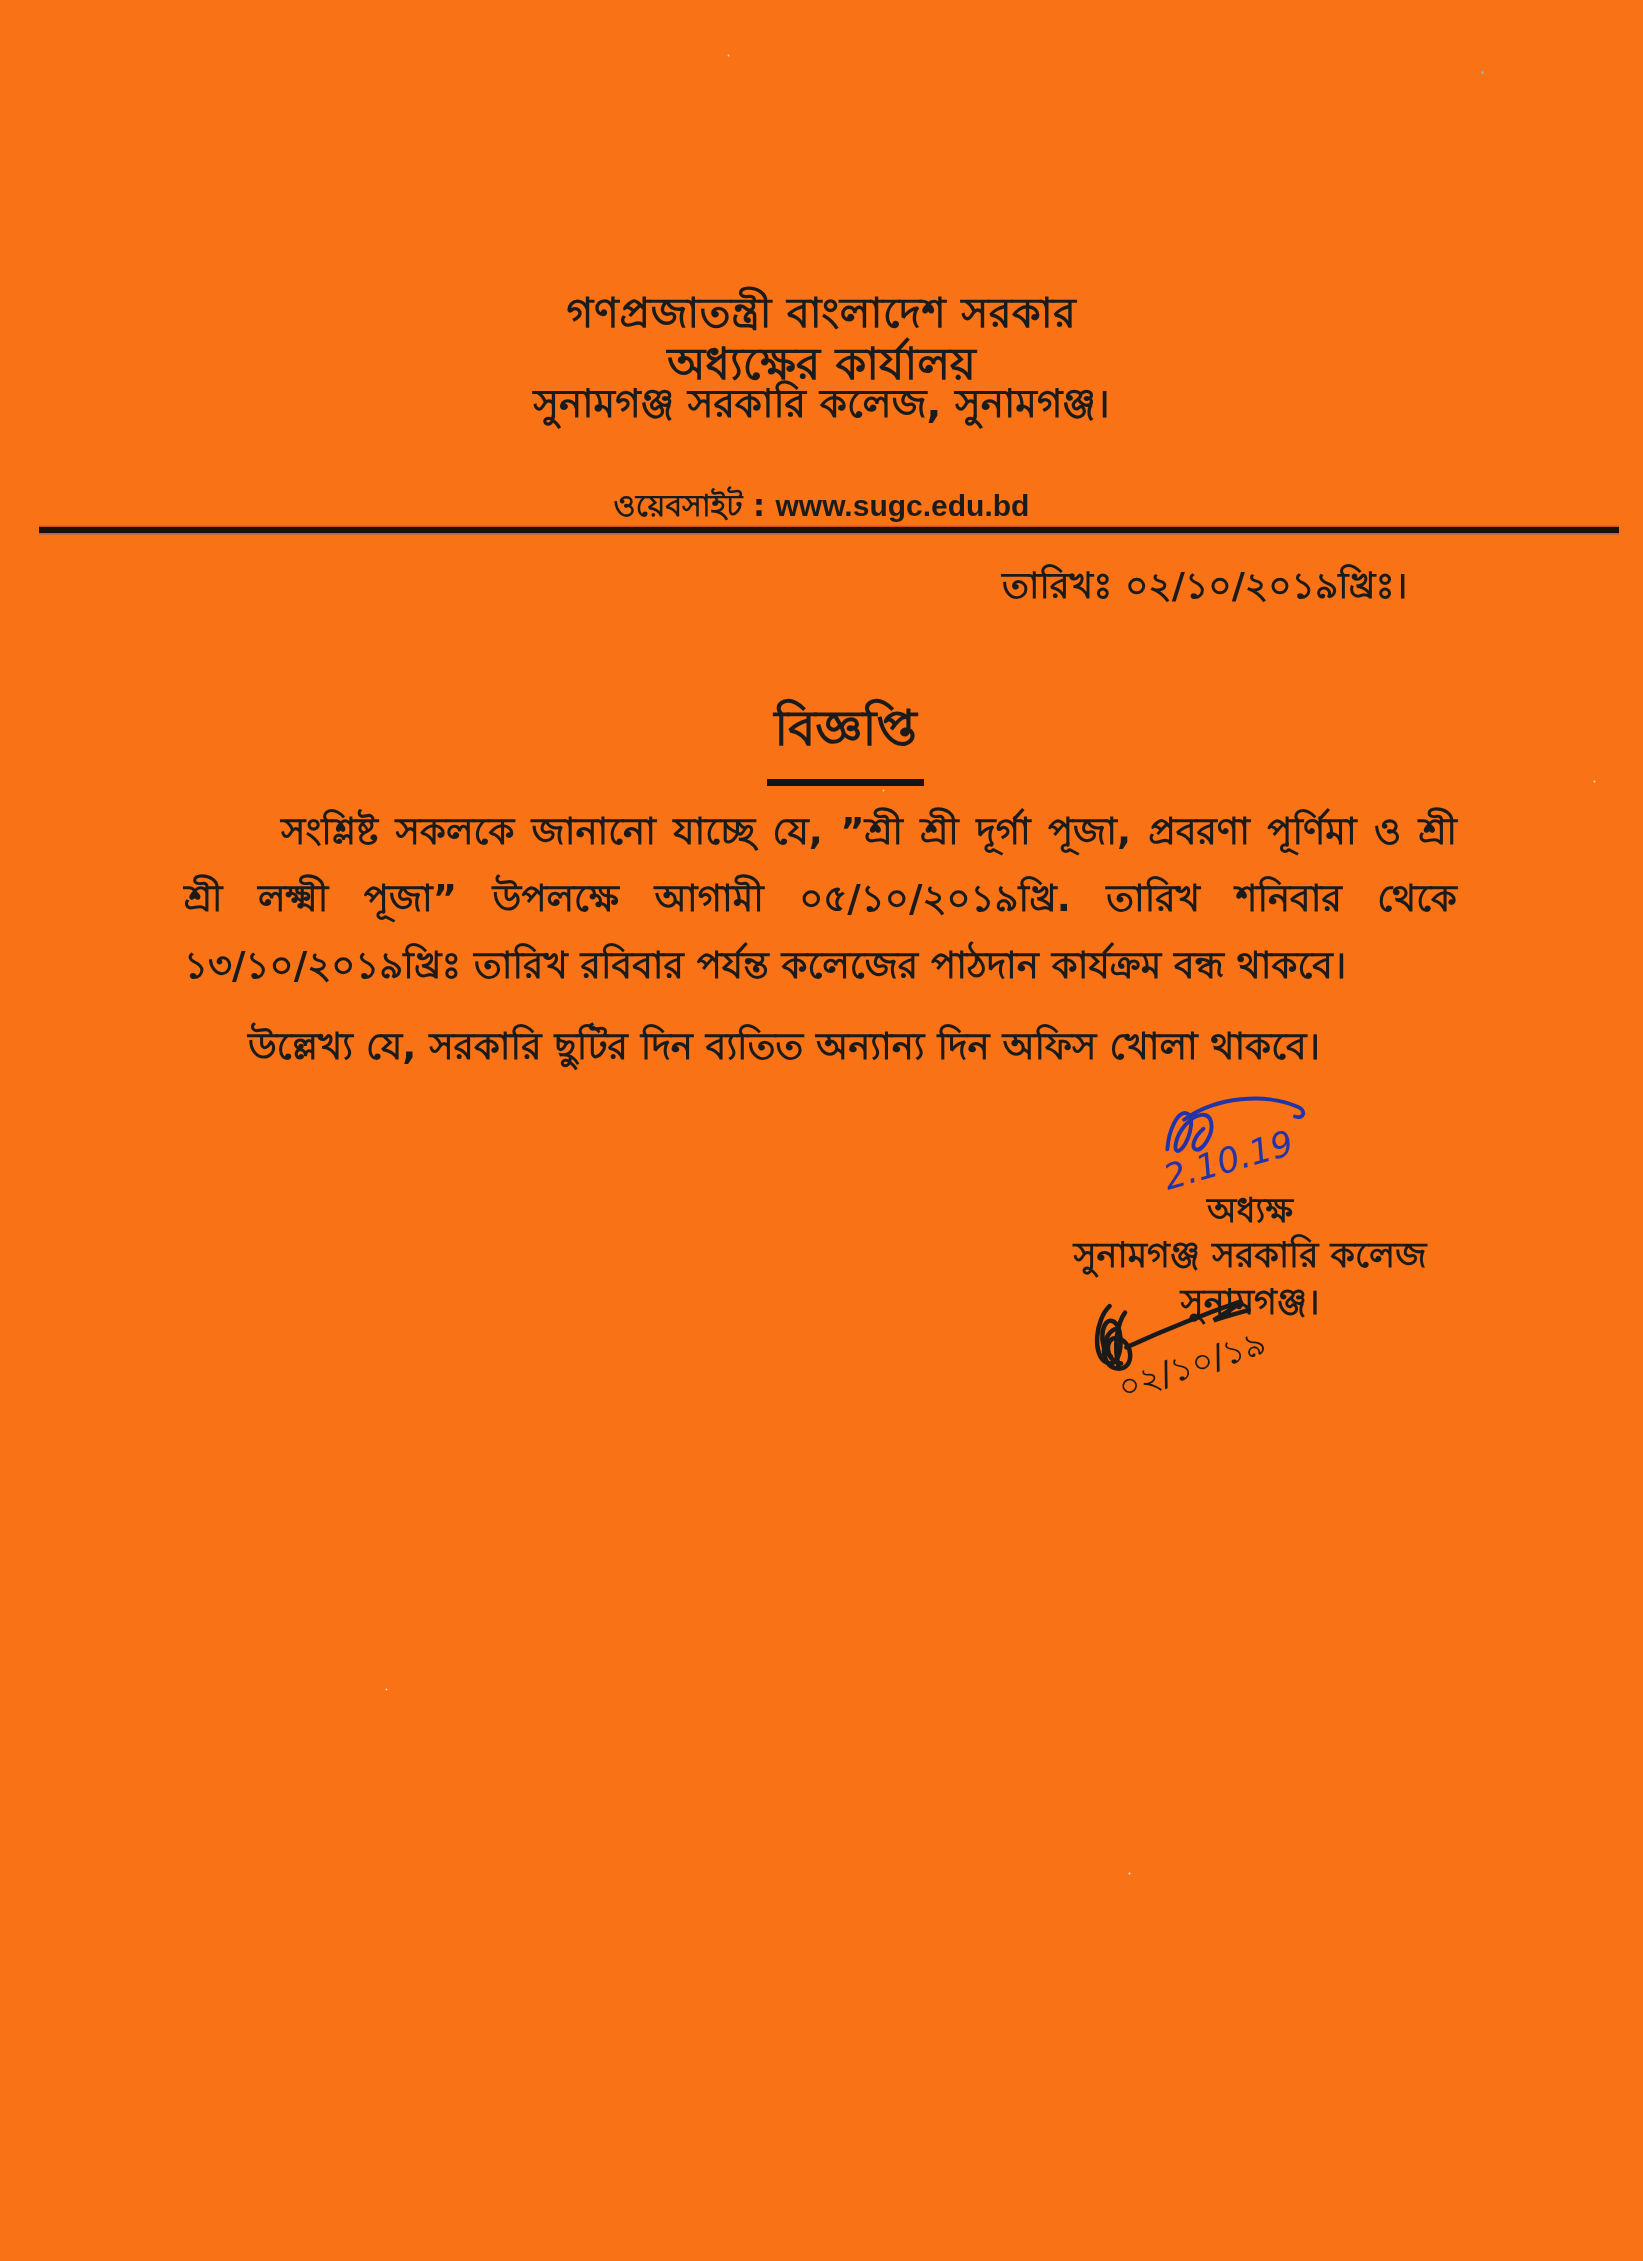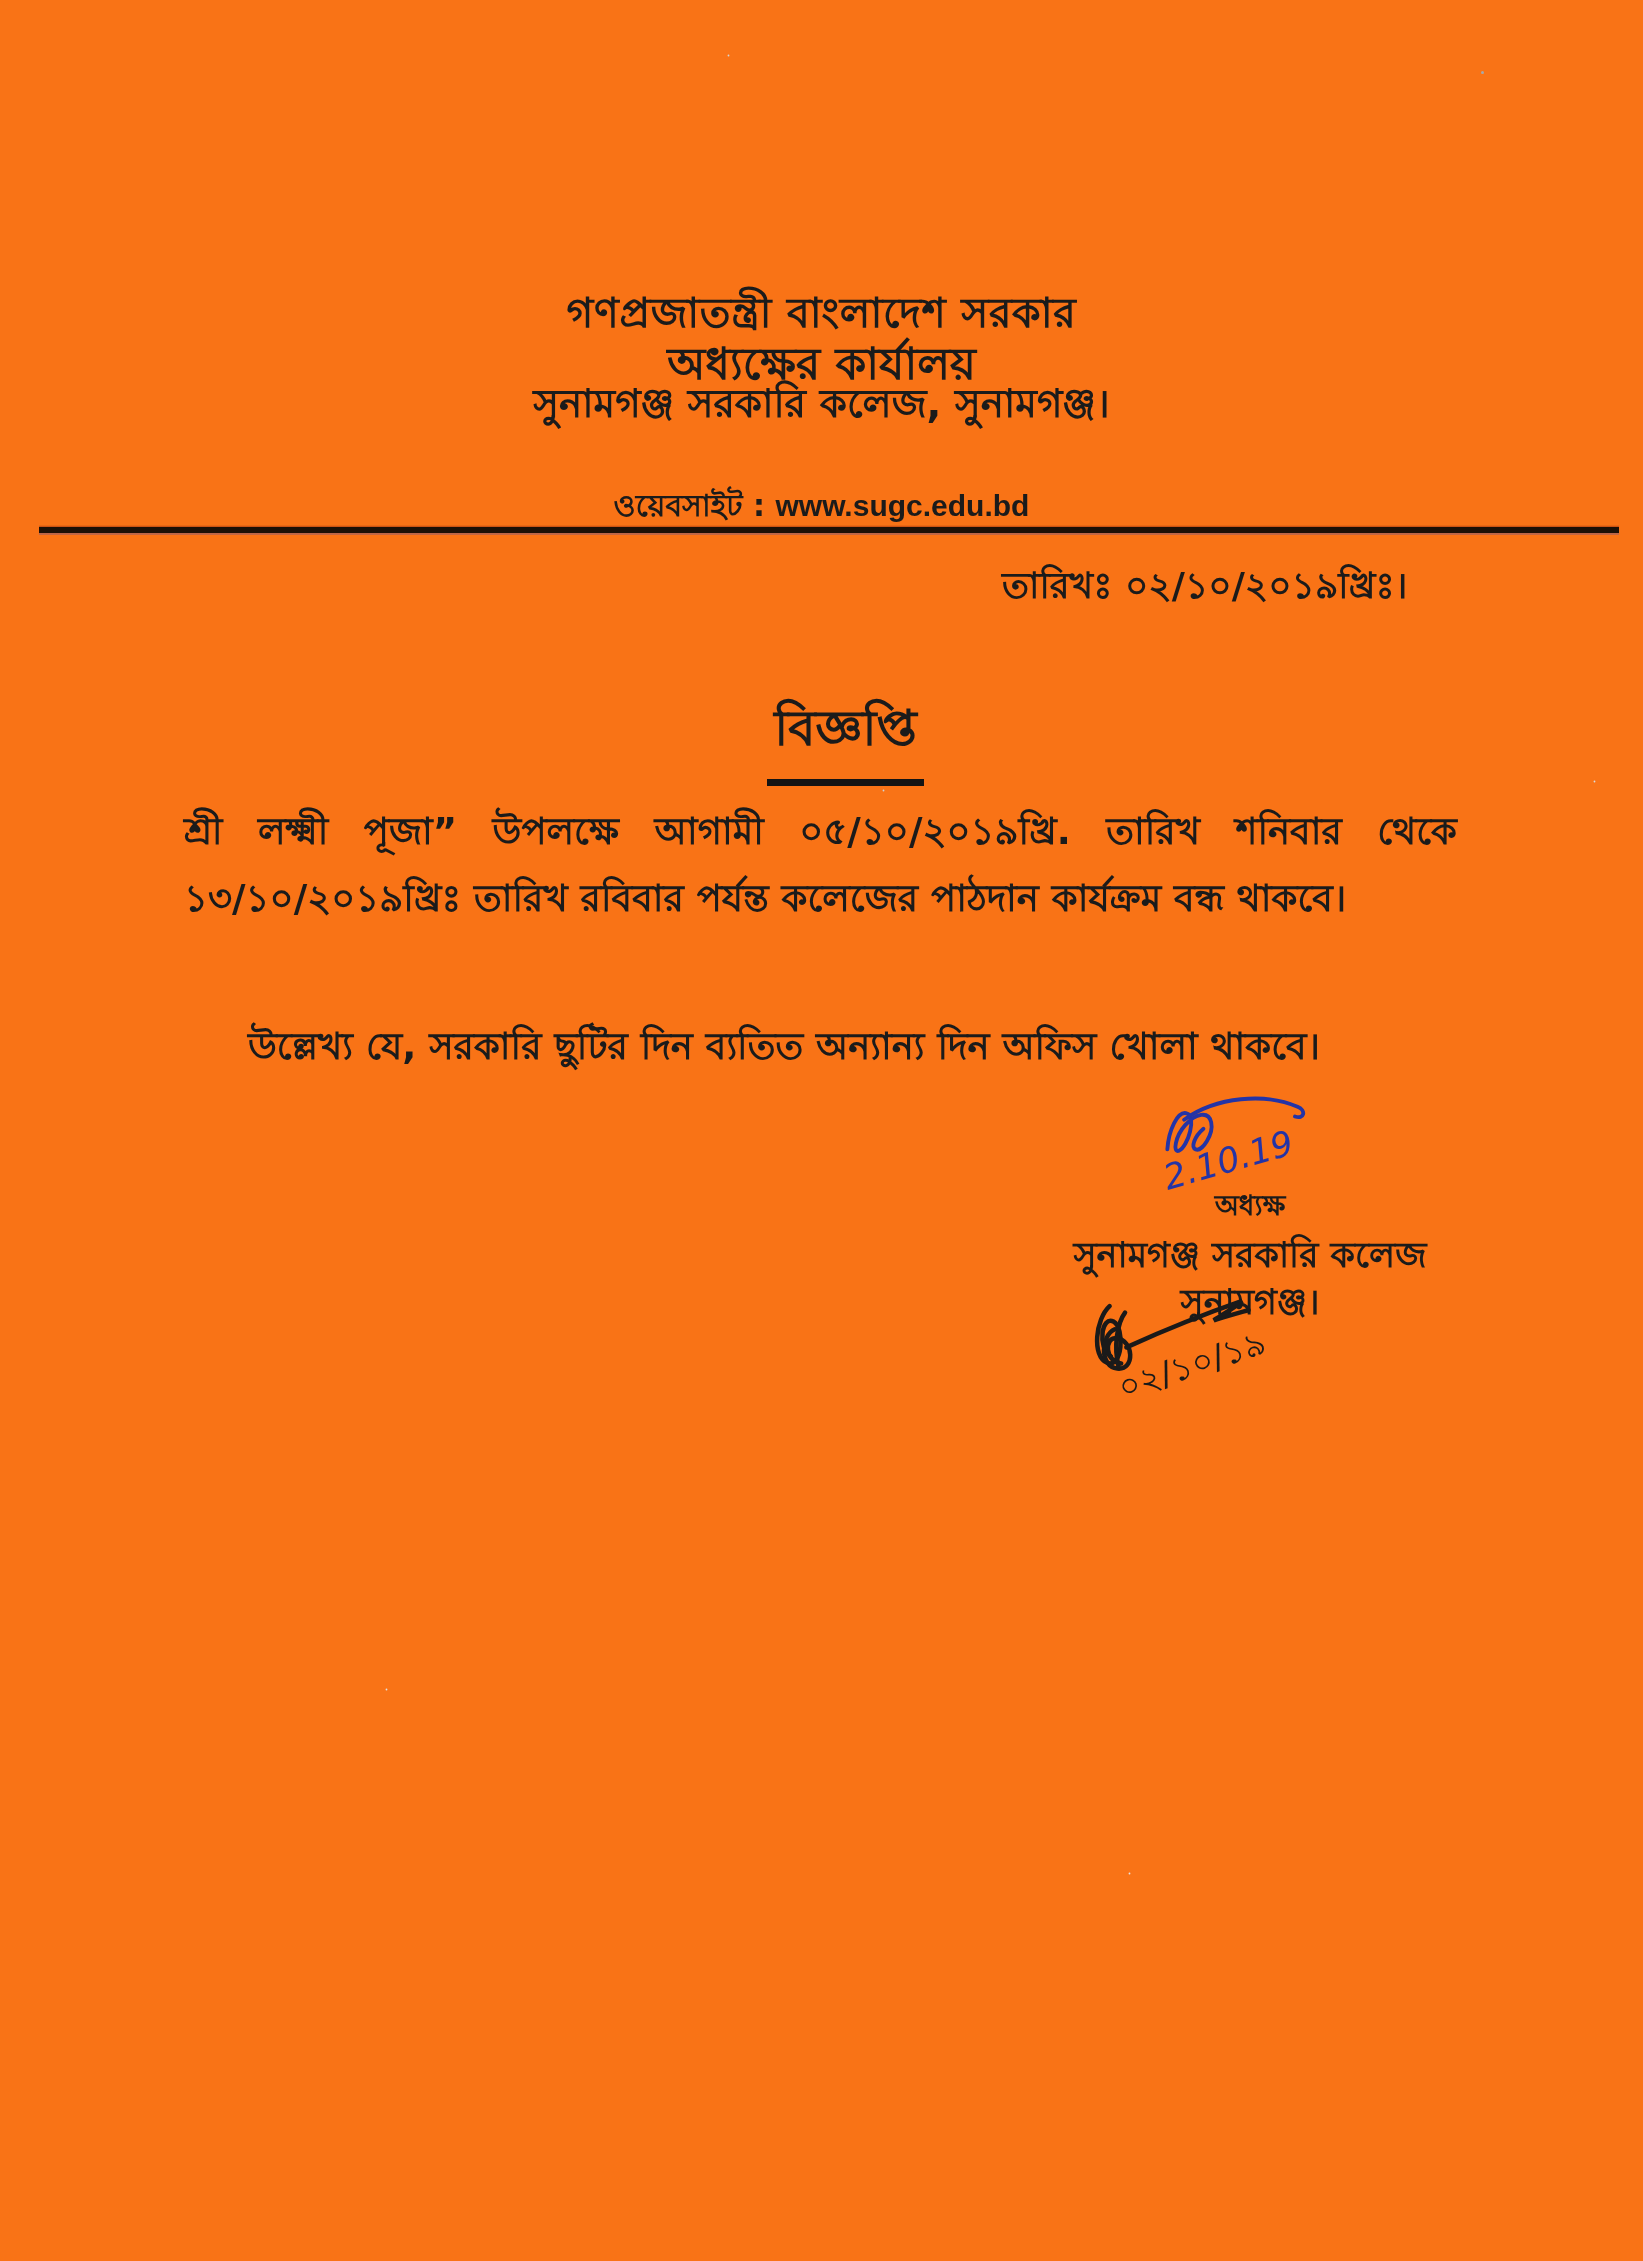--- a/index.html
+++ b/index.html
@@ -47,21 +47,21 @@
   }
   .body-line.first{padding-left:97px;}
   .body-line.last{text-align-last:left;}
   .p1{top:798px;}
   .note-block{
     top:1013px;left:184px;width:1273px;
     font-size:37px;font-weight:600;line-height:67px;
     text-indent:64px;
   }
   .sig-text-block{left:1044px;width:412px;text-align:center;font-weight:700;}
-  .sig-desig{top:1184px;font-size:28px;}
+  .sig-desig{top:1184px;font-size:34px;}
   .sig-org{top:1228px;font-size:35px;}
   .sig-place{top:1275px;font-size:35px;}
   .sig-blue{left:1148px;top:1086px;width:187px;height:110px;}
   .sig-black{left:1080px;top:1284px;width:222px;height:126px;}
   .specks{
     left:0;top:0;width:3.2px;height:3.2px;border-radius:50%;
     background:transparent;
     box-shadow:
       1481px 71px 0 0 #a8a8a8,
       727px 54px 0 -0.6px #d6d6d6,
@@ -87,20 +87,21 @@
 
   <div class="abs rule"></div>
 
   <div class="abs bn date-line">তারিখঃ ০২/১০/২০১৯খ্রিঃ।</div>
 
   <div class="abs title-wrap">
     <span class="bn title-span">বিজ্ঞপ্তি</span>
   </div>
 
   <div class="abs body-block p1">
+    <div class="bn body-line first">সংশ্লিষ্ট  সকলকে  জানানো  যাচ্ছে  যে, ”শ্রী শ্রী দূর্গা পূজা, প্রবরণা পূর্ণিমা ও  শ্রী</div>
     <div class="bn body-line">শ্রী  লক্ষ্মী  পূজা”  উপলক্ষে  আগামী  ০৫/১০/২০১৯খ্রি.  তারিখ  শনিবার  থেকে</div>
     <div class="bn body-line last">১৩/১০/২০১৯খ্রিঃ তারিখ রবিবার পর্যন্ত কলেজের পাঠদান কার্যক্রম বন্ধ থাকবে।</div>
   </div>
 
   <div class="abs bn note-block">উল্লেখ্য যে, সরকারি ছুটির দিন ব্যতিত অন্যান্য দিন অফিস খোলা থাকবে।</div>
 
   <svg class="abs sig-blue" viewBox="0 0 290 170" xmlns="http://www.w3.org/2000/svg">
     <g stroke="#2434a6" stroke-width="6" fill="none" stroke-linecap="round">
       <path d="M30,98 C32,68 46,38 60,42 C76,46 62,94 48,100 C38,104 42,78 58,60 C74,42 94,38 98,56 C102,74 84,102 74,98 C66,95 72,78 86,66"></path>
       <path d="M56,52 C106,16 182,10 232,32 C246,38 242,52 228,47"></path>

